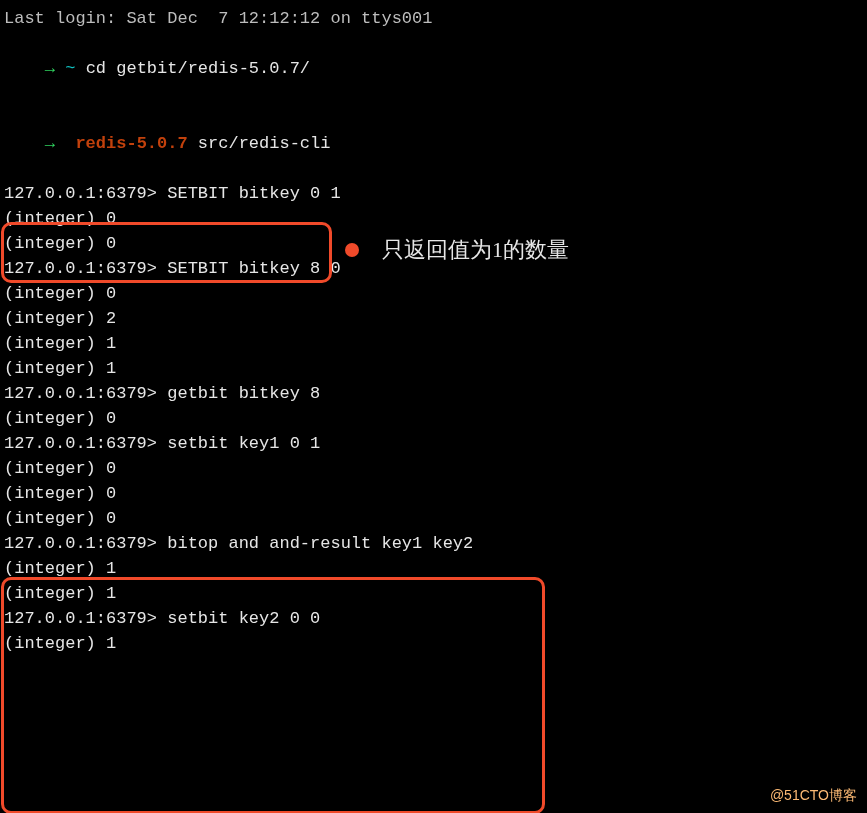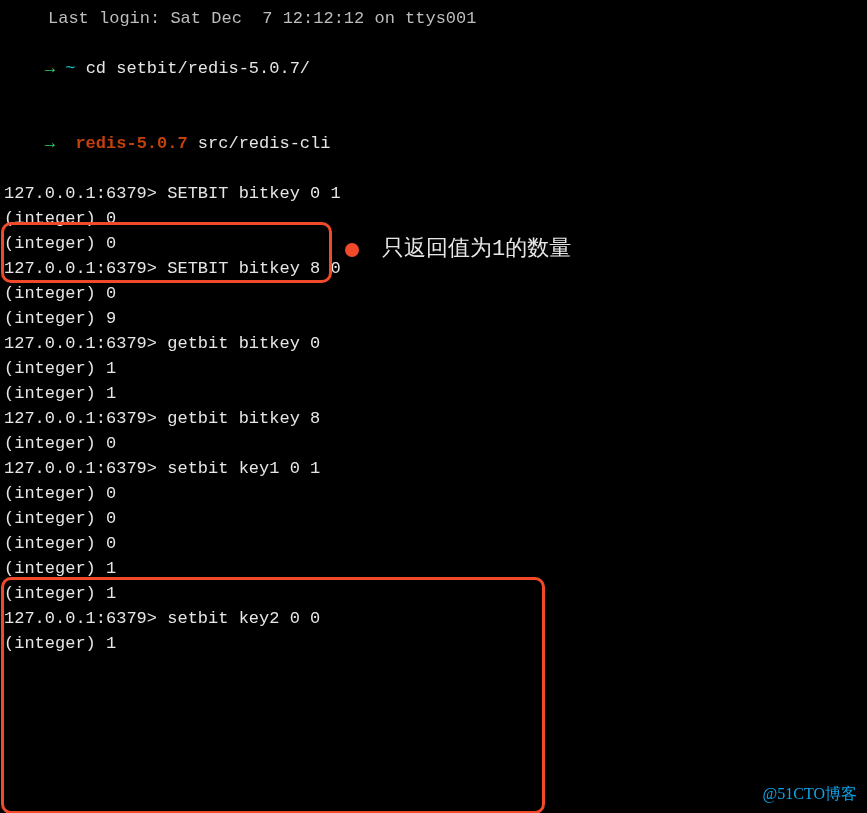--- a/index.html
+++ b/index.html
@@ -13,21 +13,21 @@
     color: #e6e6e6;
     position: relative;
     overflow: hidden;
   }
   .terminal {
     padding: 6px 4px 4px 4px;
     line-height: 25px;
     position: relative;
   }
   .line { white-space: pre; }
-  .last-login { color: #bdbdbd; margin-left: 44px; }
+  .last-login { color: #bdbdbd; }
   .arrow { color: #2fd35f; font-weight: bold; }
   .tilde { color: #0fc1c1; }
   .dir { color: #c2410c; font-weight: bold; }
   .cmd { color: #e6e6e6; }
   .highlight-box {
     position: absolute;
     border: 3px solid #f04a2a;
     border-radius: 10px;
     pointer-events: none;
   }
@@ -36,61 +36,61 @@
   .dot {
     position: absolute;
     left: 345px; top: 243px;
     width: 14px; height: 14px;
     background: #f04a2a;
     border-radius: 50%;
   }
   .annotation {
     position: absolute;
     left: 382px; top: 237px;
-    font-family: Liberation Mono, monospace;
+    font-family: Liberation Serif, serif;
     font-size: 22px;
     color: #e6e6e6;
   }
   .watermark {
     position: absolute;
     right: 10px; bottom: 8px;
-    font-family: Liberation Serif, serif;
-    font-size: 16px;
-    color: #0ea5e9;
+    font-family: Liberation Sans, sans-serif;
+    font-size: 14px;
+    color: #fdba74;
   }
 </style>
 </head>
 <body>
 
 <div class="terminal">
   <div class="line last-login">Last login: Sat Dec  7 12:12:12 on ttys001</div>
 
   <div class="line">
-    <span class="arrow">→</span><span> </span><span class="tilde">~</span><span> </span><span class="cmd">cd setbit/redis-5.0.7/</span>
+    <span class="arrow">→</span><span> </span><span class="tilde">~</span><span> </span><span class="cmd">cd getbit/redis-5.0.7/</span>
   </div>
   <div class="line">
     <span class="arrow">→</span><span>  </span><span class="dir">redis-5.0.7</span><span> </span><span class="cmd">src/redis-cli</span>
   </div>
 
   <div id="redis-block">
       <div class="line">127.0.0.1:6379&gt; SETBIT bitkey 0 1</div>
       <div class="line">(integer) 0</div>
       <div class="line">(integer) 0</div>
       <div class="line">127.0.0.1:6379&gt; SETBIT bitkey 8 0</div>
       <div class="line">(integer) 0</div>
-      <div class="line">(integer) 9</div>
-      <div class="line">127.0.0.1:6379&gt; getbit bitkey 0</div>
+      <div class="line">(integer) 2</div>
       <div class="line">(integer) 1</div>
       <div class="line">(integer) 1</div>
       <div class="line">127.0.0.1:6379&gt; getbit bitkey 8</div>
       <div class="line">(integer) 0</div>
       <div class="line">127.0.0.1:6379&gt; setbit key1 0 1</div>
       <div class="line">(integer) 0</div>
       <div class="line">(integer) 0</div>
       <div class="line">(integer) 0</div>
+      <div class="line">127.0.0.1:6379&gt; bitop and and-result key1 key2</div>
       <div class="line">(integer) 1</div>
       <div class="line">(integer) 1</div>
       <div class="line">127.0.0.1:6379&gt; setbit key2 0 0</div>
       <div class="line">(integer) 1</div>
     </div>
 
   <div class="highlight-box hb1"></div>
   <div class="dot"></div>
   <div class="annotation">只返回值为1的数量</div>
   <div class="highlight-box hb2"></div>

